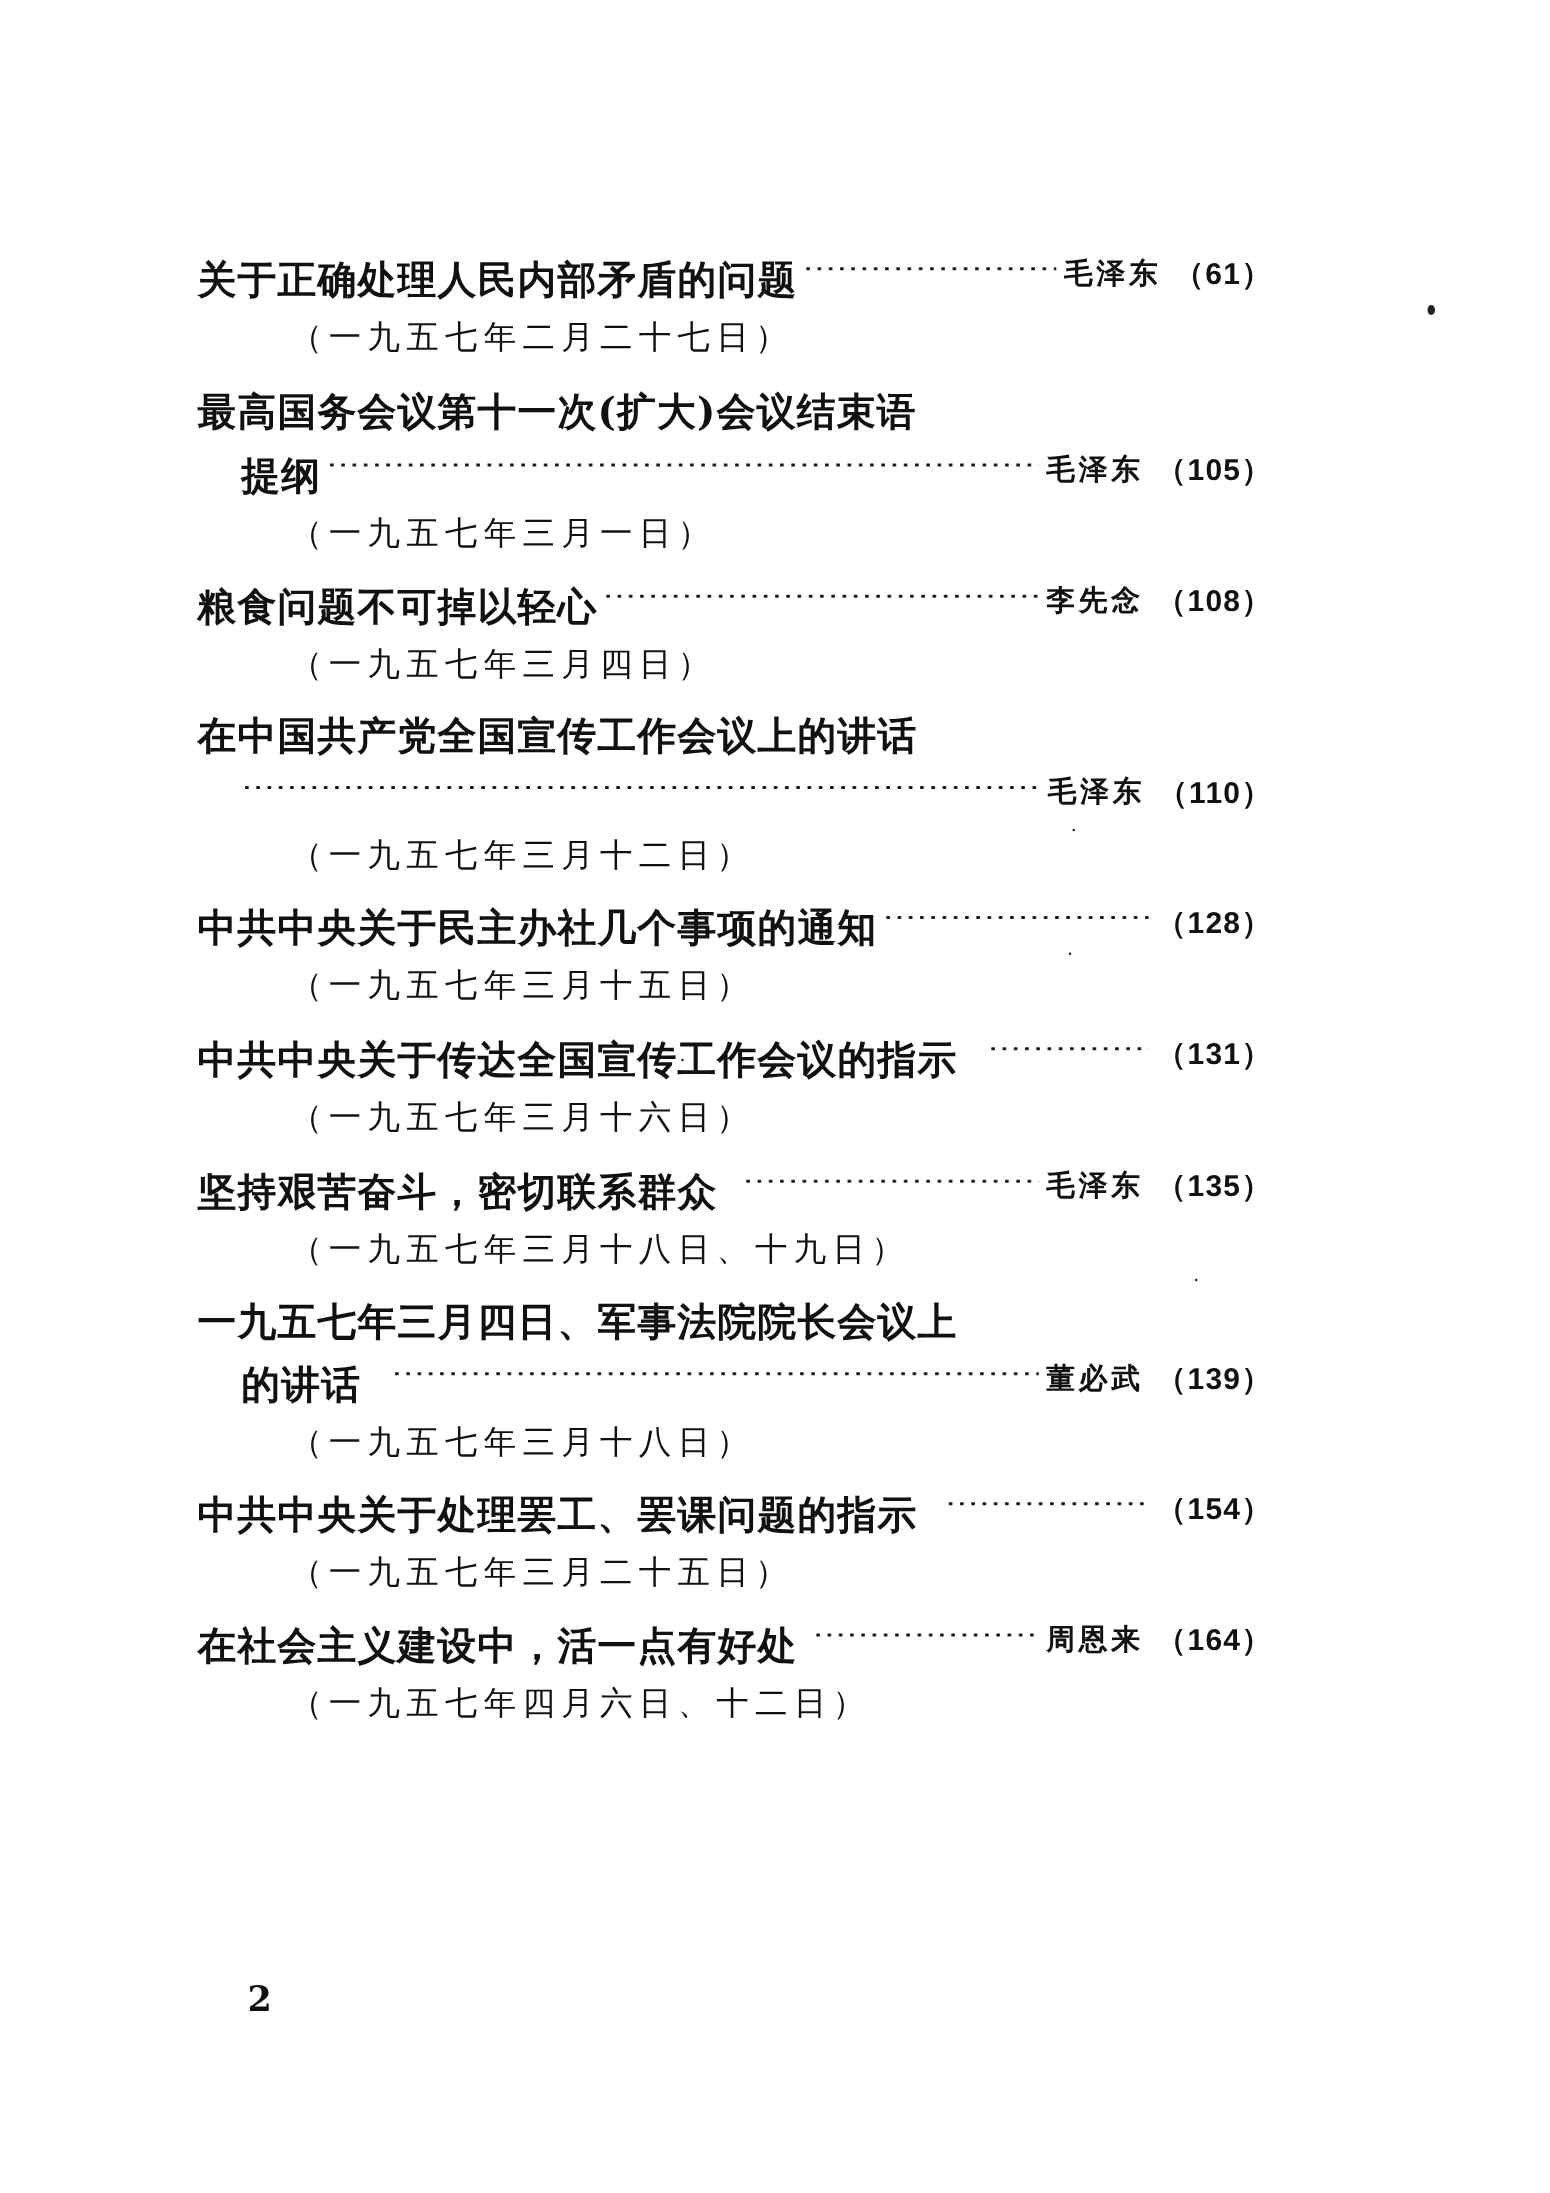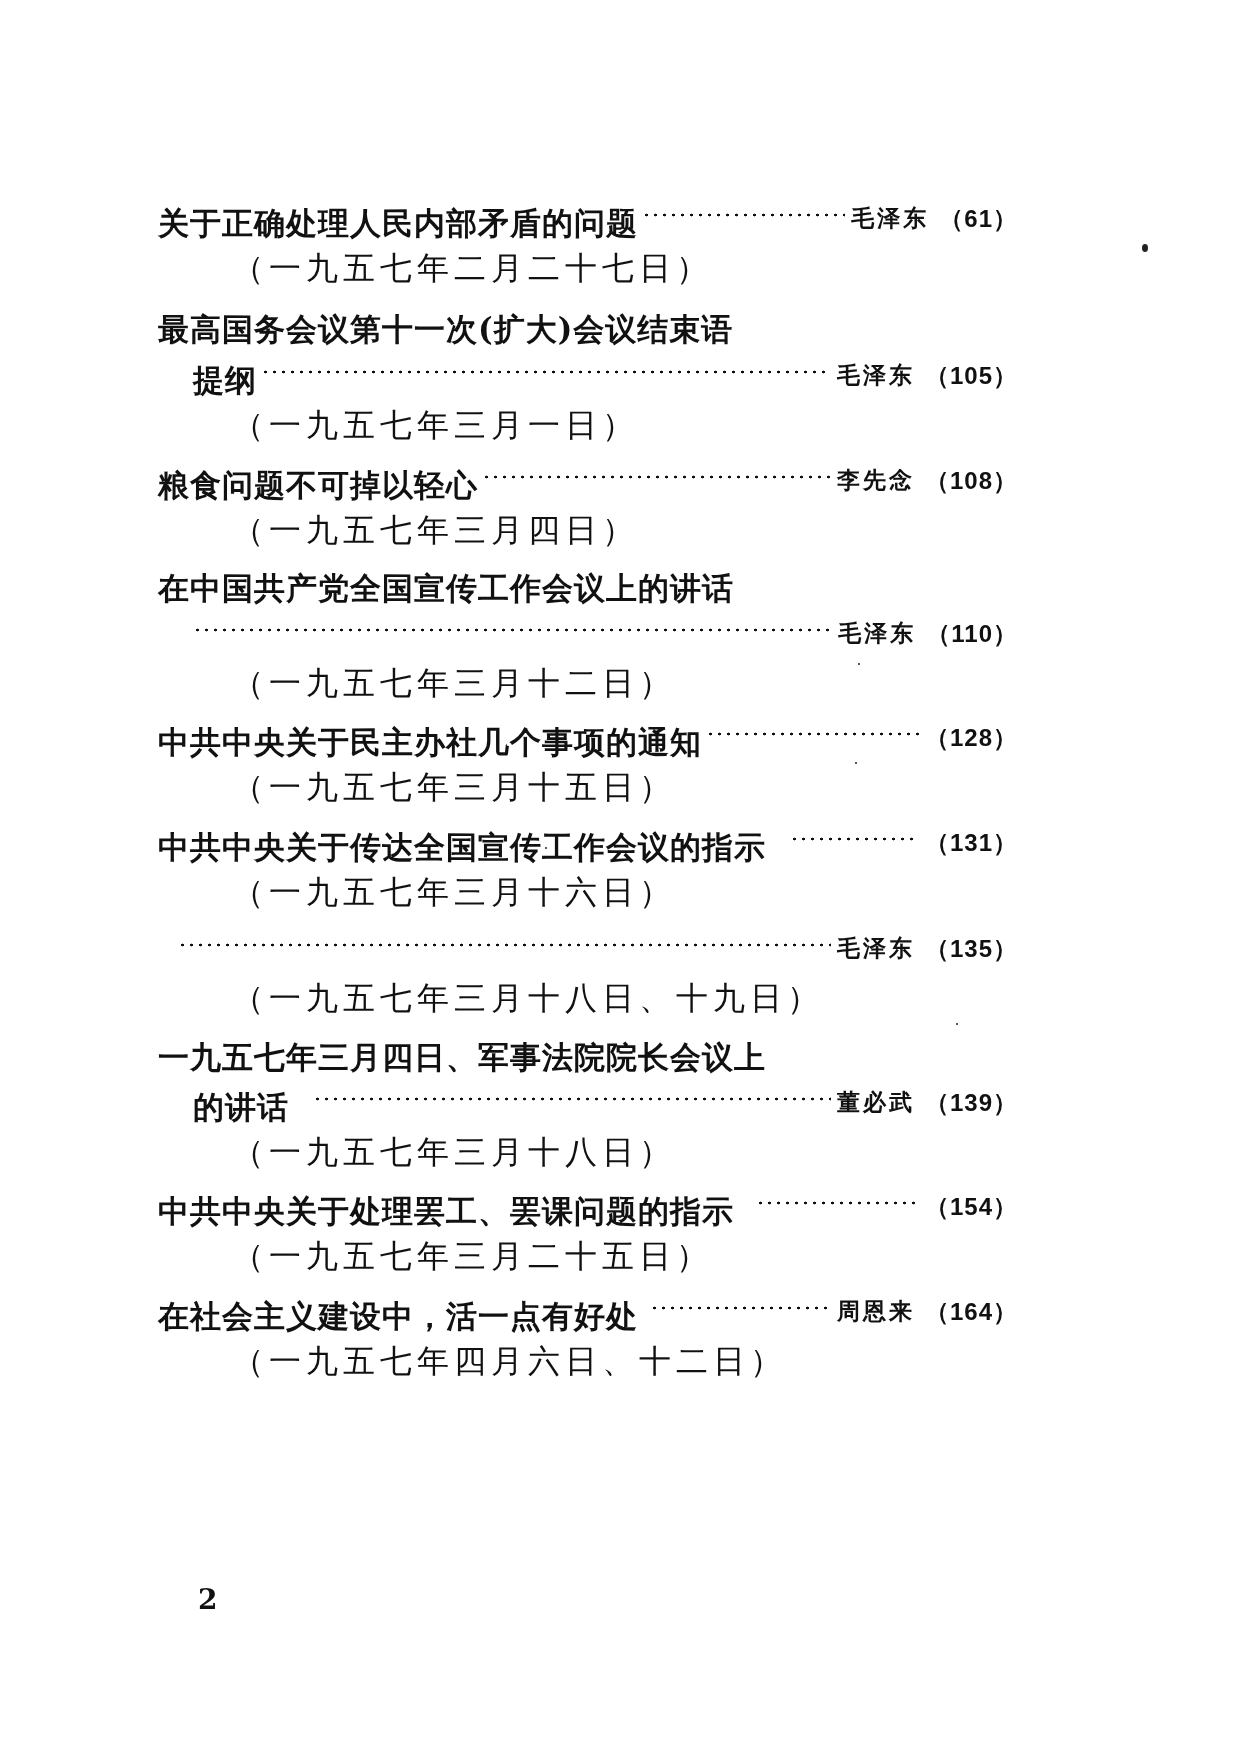--- a/index.html
+++ b/index.html
@@ -15,21 +15,21 @@
   }
   .title { font-size: 31px; font-weight: bold; letter-spacing: 1px; }
   .indent { left: 193px; width: 825px; }
   .leader {
     flex: 1; height: 4px; margin: 10px 6px 0 4px;
     background-image: radial-gradient(circle, #111 1.3px, transparent 1.6px);
     background-size: 9px 4px; background-repeat: repeat-x;
   }
   .author { font-size: 23px; font-weight: bold; letter-spacing: 3px; margin-right: 10px; }
   .page-num { font-size: 24px; font-weight: bold; letter-spacing: 1px; font-family: Liberation Sans, sans-serif; }
-  .date { position: absolute; left: 232px; font-size: 32px; letter-spacing: 5px; height: 40px; display:flex; align-items:center; }
+  .date { position: absolute; left: 232px; font-size: 26px; letter-spacing: 5px; height: 40px; display:flex; align-items:center; }
   .folio { position: absolute; left: 198px; top: 1583px; font-size: 28px; font-weight: bold; }
   .speck { position: absolute; width: 3px; height: 3px; background: #222; border-radius: 50%; }
 </style>
 </head>
 <body>
 
 <div class="page">
 
   <div class="line" style="top:203px">
     <span class="title">关于正确处理人民内部矛盾的问题</span>
@@ -76,20 +76,21 @@
   <div class="date" style="top:768px">（一九五七年三月十五日）</div>
 
   <div class="line" style="top:827px">
     <span class="title">中共中央关于传达全国宣传工作会议的指示</span>
     <span class="leader" style="margin-left:24px"></span>
     <span class="page-num">（131）</span>
   </div>
   <div class="date" style="top:873px">（一九五七年三月十六日）</div>
 
   <div class="line" style="top:933px">
+    <span class="title">坚持艰苦奋斗，密切联系群众</span>
     <span class="leader" style="margin-left:20px"></span>
     <span class="author">毛泽东</span>
     <span class="page-num">（135）</span>
   </div>
   <div class="date" style="top:979px">（一九五七年三月十八日、十九日）</div>
 
   <div class="line" style="top:1037px">
     <span class="title">一九五七年三月四日、军事法院院长会议上</span>
   </div>
   <div class="line indent" style="top:1087px">

